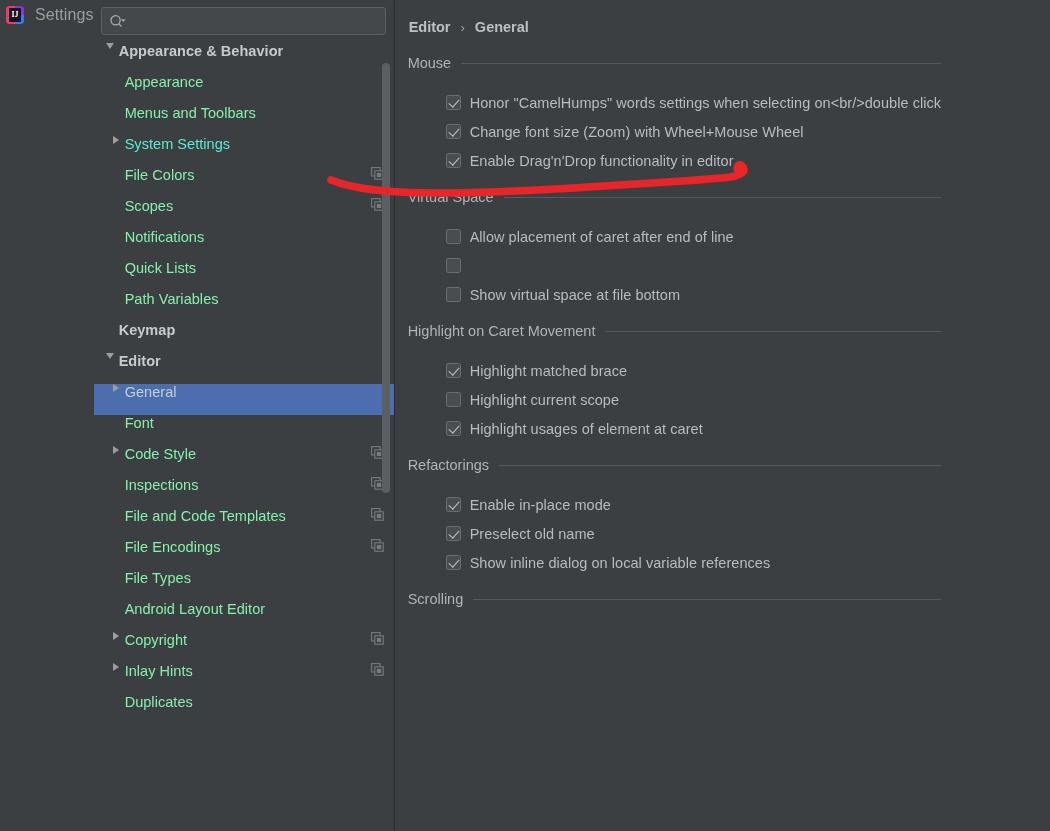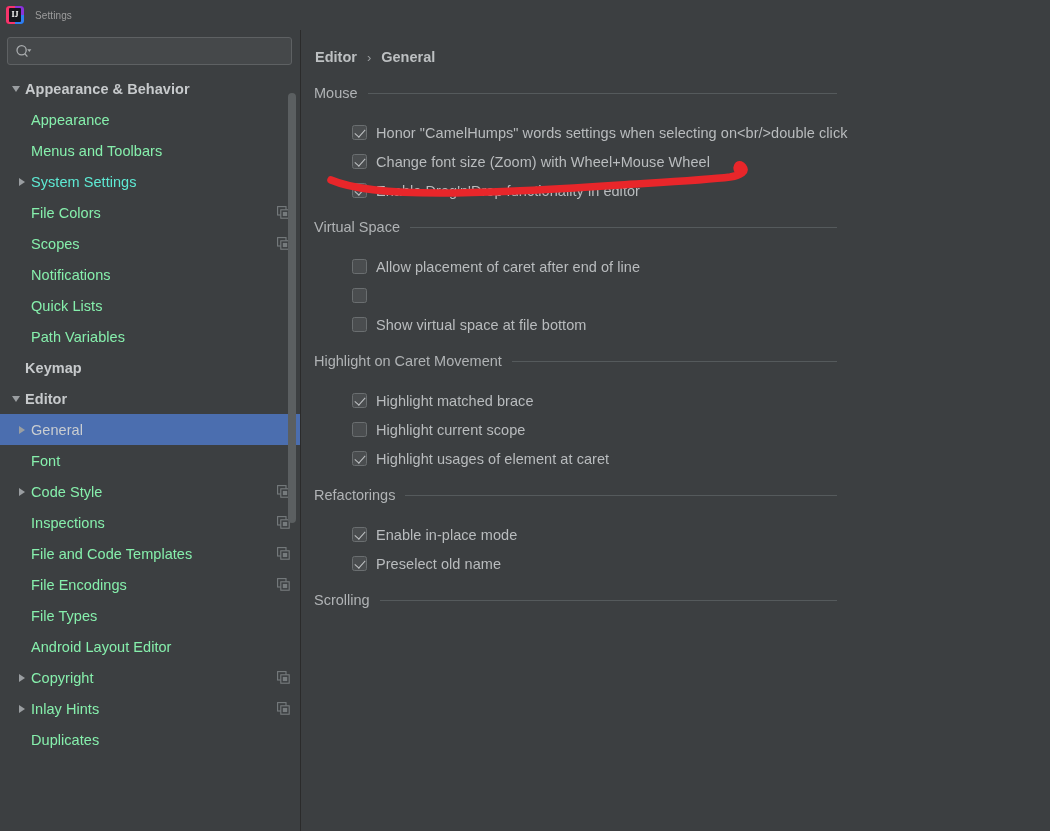--- a/index.html
+++ b/index.html
@@ -12,21 +12,21 @@
     font-family: "Liberation Sans", sans-serif;
     -webkit-font-smoothing: antialiased;
   }
 
   #app {
     position: relative;
     width: 863px;
     height: 831px;
     background: #3c3f41;
     display: flex;
-    flex-direction: column;
+    flex-direction: row;
   }
 
   
   .titlebar {
     height: 30px;
     background: #3c3f41;
     display: flex;
     align-items: center;
     padding-left: 6px;
     flex: 0 0 30px;
@@ -45,21 +45,21 @@
   .app-logo .q4 { position:absolute; right:0; bottom:0; width:50%; height:50%; background:#2f7ef0; }
   .app-logo .core {
     position:absolute; left:3px; top:2px; width:12px; height:14px;
     background:#16161d; border-radius:1px;
     display:flex; align-items:center; justify-content:center;
     color:#fff; font-size:8px; font-weight:bold;
     font-family:"Liberation Serif", serif; line-height:1;
   }
   .window-title {
     margin-left: 11px;
-    font-size: 10px;
+    font-size: 16px;
     color: #9d9d9d;
     letter-spacing: 0.1px;
   }
 
   
   .body-split { display: flex; flex: 1 1 auto; min-height: 0; }
 
   
   .sidebar {
     width: 301px;
@@ -93,21 +93,21 @@
 
   .tree {
     flex: 1 1 auto;
     overflow: hidden;
     position: relative;
     padding-top: 1px;
   }
   .tree-row {
     height: 31px;
     display: flex;
-    align-items: center;
+    align-items: flex-start;
     position: relative;
     padding-right: 10px;
     white-space: nowrap;
     cursor: default;
   }
   .tree-row .arrow {
     width: 18px; flex: 0 0 18px;
     display: flex; align-items: center; justify-content: center;
   }
   .tri {
@@ -502,20 +502,24 @@
             </div>
             <div class="opts">
               <div class="opt-row">
                 <span class="cb checked"></span>
                 <span class="otext">Enable in-place mode</span>
               </div>
               <div class="opt-row">
                 <span class="cb checked"></span>
                 <span class="otext">Preselect old name</span>
               </div>
+              <div class="opt-row">
+                <span class="cb checked"></span>
+                <span class="otext">Show inline dialog on local variable references</span>
+              </div>
             </div>
           </div>
           <div class="section">
             <div class="section-head">
               <span class="stitle">Scrolling</span>
               <span class="sline"></span>
             </div>
           </div>
         </div>
     </div>

